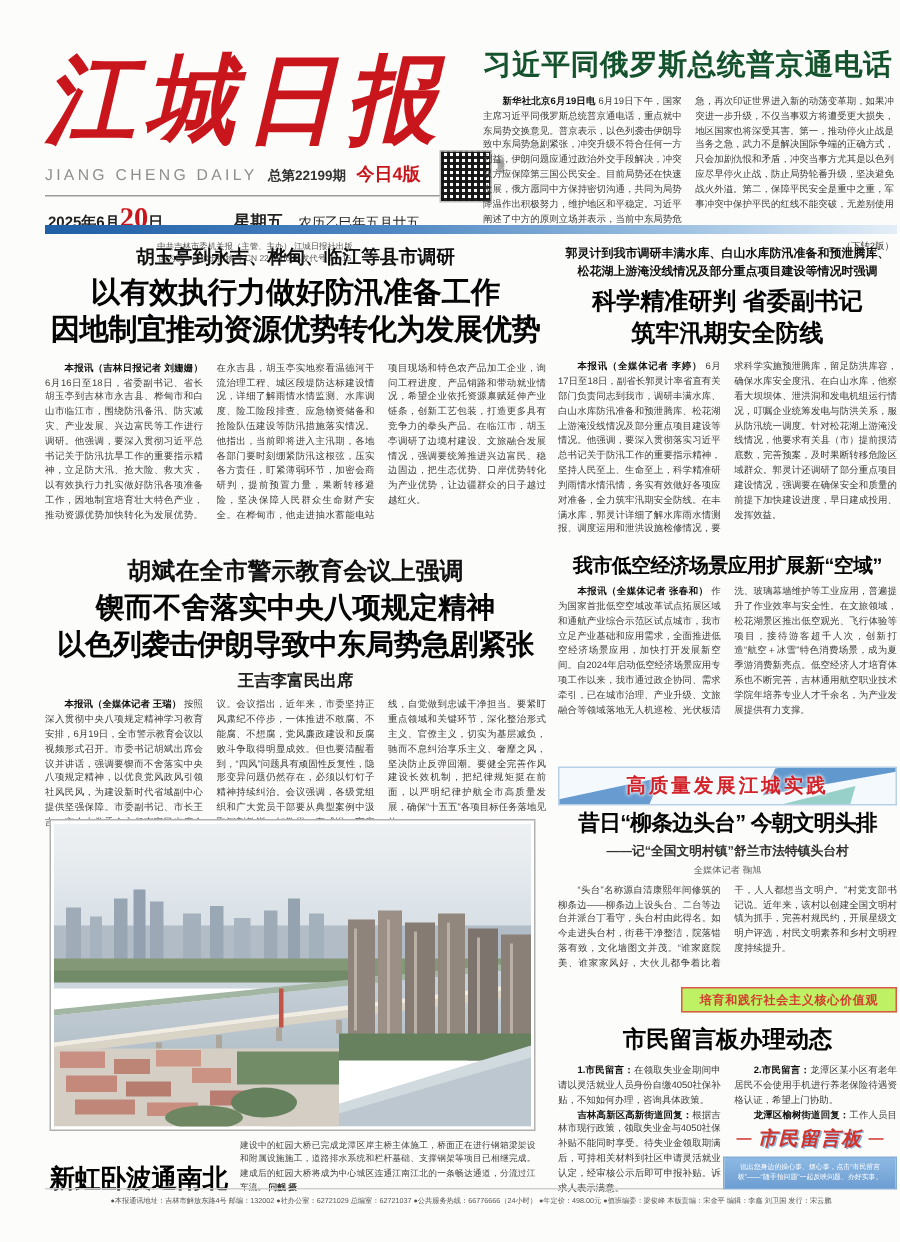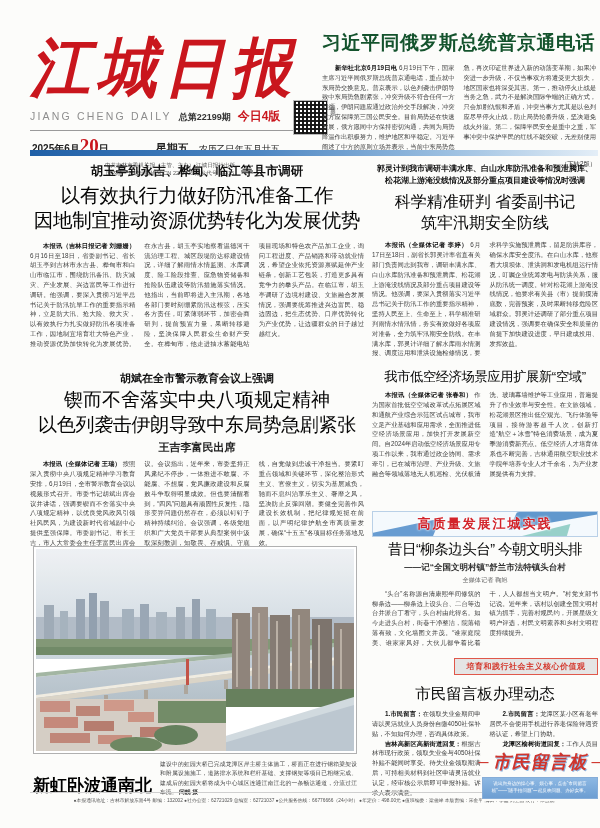--- a/index.html
+++ b/index.html
@@ -34,41 +34,41 @@
   .body-block{margin-top:7px;overflow:hidden;text-indent:13px;}
   .lead{font-weight:bold;color:#111;}
   .jump{text-align:right;font-size:6.3px;color:#333;margin-top:2px;}
   
   .bluebar{position:absolute;left:30px;top:150px;width:568px;height:6px;
       background:linear-gradient(90deg,#1f5fa6 0%,#4d86c2 40%,#9fc2e2 75%,#e4eef7 100%);}
   
   .story{position:absolute;}
   .kicker{font-size:12.5px;font-weight:bold;text-align:center;color:#111;}
   .kicker-sm{font-size:8px;font-weight:bold;text-align:center;color:#111;line-height:1.55;}
-  .hl{font-weight:normal;text-align:center;color:#050505;line-height:1.3;}
+  .hl{font-weight:bold;text-align:center;color:#050505;line-height:1.3;}
   .byline{font-family:"Liberation Serif",serif;font-weight:bold;font-size:11px;text-align:center;margin-top:3px;}
   .byline-sm{font-size:6.2px;color:#666;text-align:center;margin-top:2px;}
   .subtitle{font-size:8.5px;font-weight:bold;text-align:center;color:#333;margin-top:3px;}
   
   .banner{position:relative;height:24px;margin-top:21px;background:#f4f9fd;border:1px solid #b9d0e7;overflow:hidden;}
   .banner .w1{position:absolute;left:-8px;bottom:-9px;width:72px;height:18px;background:#4f8cc9;transform:rotate(-12deg) skewX(-35deg);opacity:.85;}
   .banner .w2{position:absolute;right:-10px;top:-7px;width:95px;height:16px;background:#3c7fc0;transform:rotate(-10deg) skewX(-35deg);opacity:.8;}
   .banner .w3{position:absolute;right:28px;bottom:-10px;width:60px;height:14px;background:#6fbfb2;transform:rotate(-14deg) skewX(-30deg);opacity:.7;}
   .banner-text{position:relative;z-index:2;text-align:center;line-height:23px;color:#d2232a;font-weight:bold;
       font-size:13px;letter-spacing:2px;text-shadow:0 0 2px #fff,0 0 3px #fff;}
   
-  .slogan-badge{width:136px;margin-left:auto;margin-top:5px;border:1px solid #e0574a;background:#e5e5e5;
+  .slogan-badge{width:136px;margin-left:auto;margin-top:5px;border:1px solid #e0574a;background:#bef264;
       color:#d43a2f;font-size:8px;font-weight:bold;text-align:center;padding:2px 3px;letter-spacing:.5px;}
   
   .mb-item{margin:0;text-indent:13px;}
   .mb-item b{color:#111;}
   .mb-badge{position:absolute;top:64px;right:0;width:116px;background:#fcfcfa;padding:2px 0;z-index:3;}
   .mb-title-row{display:flex;align-items:center;justify-content:center;gap:4px;}
   .mb-dash{color:#d0342c;font-weight:bold;font-size:10px;}
-  .mb-title{color:#d0342c;font-weight:bold;font-style:italic;font-size:18px;letter-spacing:1px;
+  .mb-title{color:#d0342c;font-weight:bold;font-style:italic;font-size:13px;letter-spacing:1px;
       text-shadow:1px 1px 0 #8ab4e0;white-space:nowrap;}
   .mb-box{margin-top:3px;border:1px solid #86add8;background:linear-gradient(#8db8e3,#6d9ed2);
       color:#fff;font-size:4.6px;line-height:1.5;padding:3px 4px;text-align:center;}
   
   .photo-frame{position:absolute;left:33px;top:546px;width:324px;height:208px;border:1px solid #b0b0b0;
       background:#fff;padding:2px;box-sizing:border-box;}
   .photo-frame svg{display:block;width:318px;height:202px;}
   .caption{position:absolute;left:33px;top:760px;width:324px;display:flex;gap:8px;align-items:flex-end;}
   .caption-title{font-family:"Liberation Serif",serif;font-weight:bold;font-size:17px;white-space:nowrap;color:#000;}
   .caption-text{flex:1;font-size:5.8px;line-height:1.6;text-align:justify;color:#444;}
@@ -128,21 +128,21 @@
     <div class="kicker-sm">松花湖上游淹没线情况及部分重点项目建设等情况时强调</div>
     <div class="hl" style="font-size:16px;margin-top:4px;">科学精准研判  省委副书记</div>
     <div class="hl" style="font-size:16px;">筑牢汛期安全防线</div>
     <div class="small cols2 body-block" style="height:122px;">
       <span class="lead">本报讯（全媒体记者 李婷）</span>
       <span>6月17日至18日，副省长郭灵计率省直有关部门负责同志到我市，调研丰满水库、白山水库防汛准备和预泄腾库、松花湖上游淹没线情况及部分重点项目建设等情况。他强调，要深入贯彻落实习近平总书记关于防汛工作的重要指示精神，坚持人民至上、生命至上，科学精准研判雨情水情汛情，务实有效做好各项应对准备，全力筑牢汛期安全防线。在丰满水库，郭灵计详细了解水库雨水情测报、调度运用和泄洪设施检修情况，要求科学实施预泄腾库，留足防洪库容，确保水库安全度汛。在白山水库，他察看大坝坝体、泄洪洞和发电机组运行情况，叮嘱企业统筹发电与防洪关系，服从防汛统一调度。针对松花湖上游淹没线情况，他要求有关县（市）提前摸清底数，完善预案，及时果断转移危险区域群众。郭灵计还调研了部分重点项目建设情况，强调要在确保安全和质量的前提下加快建设进度，早日建成投用、发挥效益。</span>
     </div>
   </div>
 
   <div class="story" style="left:30px;top:371px;width:334px;">
-    <div class="kicker" style="font-size:11px;font-family:Liberation Serif, serif;">胡斌在全市警示教育会议上强调</div>
+    <div class="kicker" style="font-size:16px;font-family:Liberation Serif, serif;">胡斌在全市警示教育会议上强调</div>
     <div class="hl" style="font-size:19px;margin-top:2px;text-align:center;">锲而不舍落实中央八项规定精神</div>
     <div class="hl" style="font-size:19px;letter-spacing:-0.3px;">以色列袭击伊朗导致中东局势急剧紧张</div>
     <div class="byline">王吉李富民出席</div>
     <div class="small cols3 body-block" style="height:92px;margin-top:4px;">
       <span class="lead">本报讯（全媒体记者 王瑞）</span>
       <span>按照深入贯彻中央八项规定精神学习教育安排，6月19日，全市警示教育会议以视频形式召开。市委书记胡斌出席会议并讲话，强调要锲而不舍落实中央八项规定精神，以优良党风政风引领社风民风，为建设新时代省域副中心提供坚强保障。市委副书记、市长王吉，市人大常委会主任李富民出席会议。会议指出，近年来，市委坚持正风肃纪不停步，一体推进不敢腐、不能腐、不想腐，党风廉政建设和反腐败斗争取得明显成效。但也要清醒看到，“四风”问题具有顽固性反复性，隐形变异问题仍然存在，必须以钉钉子精神持续纠治。会议强调，各级党组织和广大党员干部要从典型案例中汲取深刻教训，知敬畏、存戒惧、守底线，自觉做到忠诚干净担当。要紧盯重点领域和关键环节，深化整治形式主义、官僚主义，切实为基层减负，驰而不息纠治享乐主义、奢靡之风，坚决防止反弹回潮。要健全完善作风建设长效机制，把纪律规矩挺在前面，以严明纪律护航全市高质量发展，确保“十五五”各项目标任务落地见效。</span>
     </div>
   </div>
 
   <div class="story" style="left:372px;top:368px;width:226px;">

